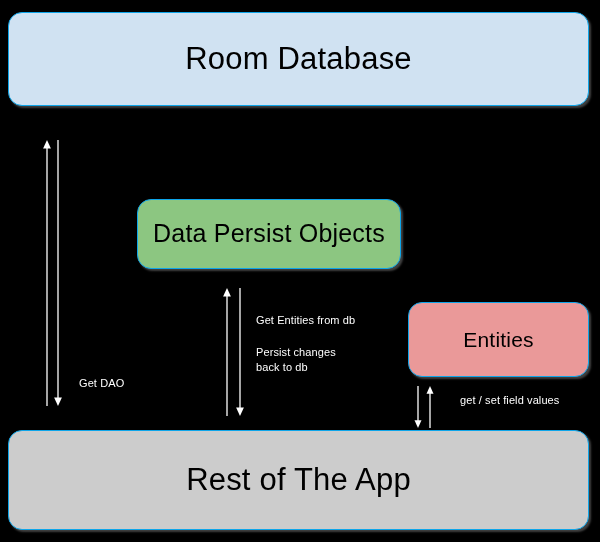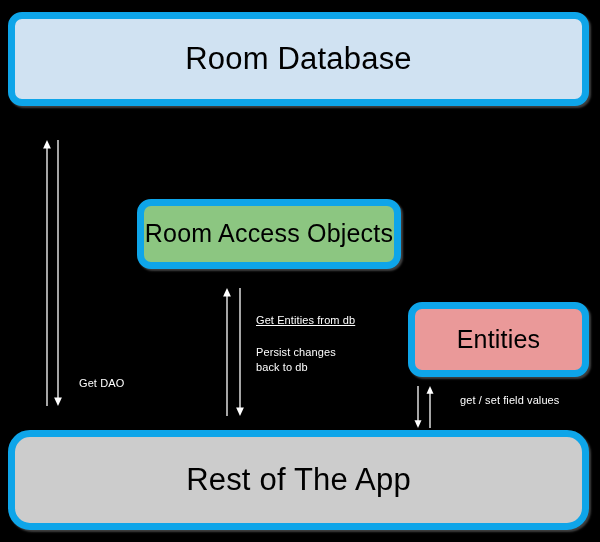--- a/index.html
+++ b/index.html
@@ -11,21 +11,21 @@
     position: relative;
     width: 600px;
     height: 542px;
     background: #000000;
     overflow: hidden;
     font-family: "Liberation Sans", sans-serif;
   }
   .node {
     position: absolute;
     box-sizing: border-box;
-    border: 7px solid #0ea5e9;
+    border: 1px solid #0ea5e9;
     border-radius: 14px;
     display: flex;
     align-items: center;
     justify-content: center;
     color: #000000;
     box-shadow: 2px 2px 2px rgba(255,255,255,0.25);
   }
   .node-label {
     font-weight: normal;
     letter-spacing: 0.2px;
@@ -42,26 +42,25 @@
   #node-dao {
     left: 137px; top: 199px; width: 264px; height: 70px;
     background: #8cc681;
   }
   #node-dao .node-label { font-size: 25px; }
 
   #node-entities {
     left: 408px; top: 302px; width: 181px; height: 75px;
     background: #ea9999;
   }
-  #node-entities .node-label { font-size: 25px; }
+  #node-entities .node-label { font-size: 21px; }
 
   #node-rest-of-app {
     left: 8px; top: 430px; width: 581px; height: 100px;
     background: #cccccc;
-    border-radius: 22px;
   }
   #node-rest-of-app .node-label { font-size: 31px; }
 
   
   .connector {
     position: absolute;
   }
   .connector svg { display: block; overflow: visible; }
 
   .edge-label {
@@ -70,37 +69,37 @@
     font-size: 11px;
     line-height: 15px;
     white-space: pre;
     letter-spacing: 0.1px;
   }
 
   #conn-get-dao      { left: 40px;  top: 140px; }
   #label-get-dao     { left: 79px;  top: 376px; }
 
   #conn-entities-db  { left: 220px; top: 288px; }
-  #label-get-entities{ left: 256px; top: 313px; text-decoration: underline; }
+  #label-get-entities{ left: 256px; top: 313px; }
   #label-persist     { left: 256px; top: 345px; }
 
   #conn-field-values { left: 412px; top: 386px; }
   #label-field-values{ left: 441px; top: 393px; margin-left: 19px; }
 </style>
 </head>
 <body>
 
 <div id="canvas">
 
   <div class="node" id="node-room-database">
     <span class="node-label">Room Database</span>
   </div>
 
   <div class="node" id="node-dao">
-    <span class="node-label">Room Access Objects</span>
+    <span class="node-label">Data Persist Objects</span>
   </div>
 
   <div class="node" id="node-entities">
     <span class="node-label">Entities</span>
   </div>
 
   <div class="node" id="node-rest-of-app">
     <span class="node-label">Rest of The App</span>
   </div>
 

